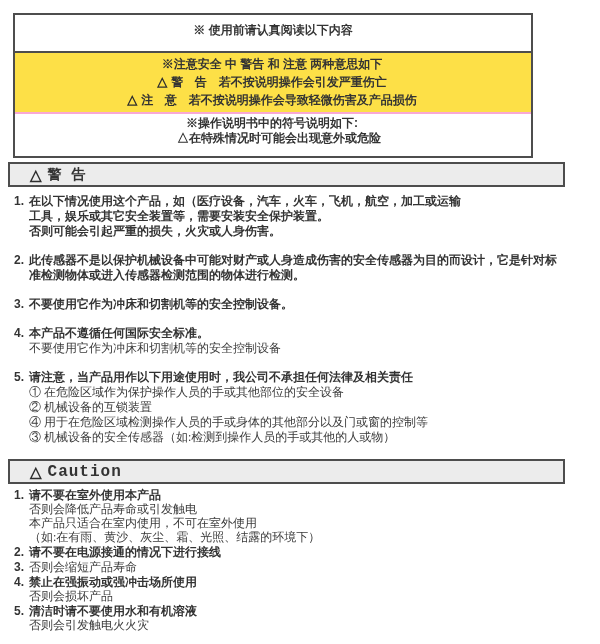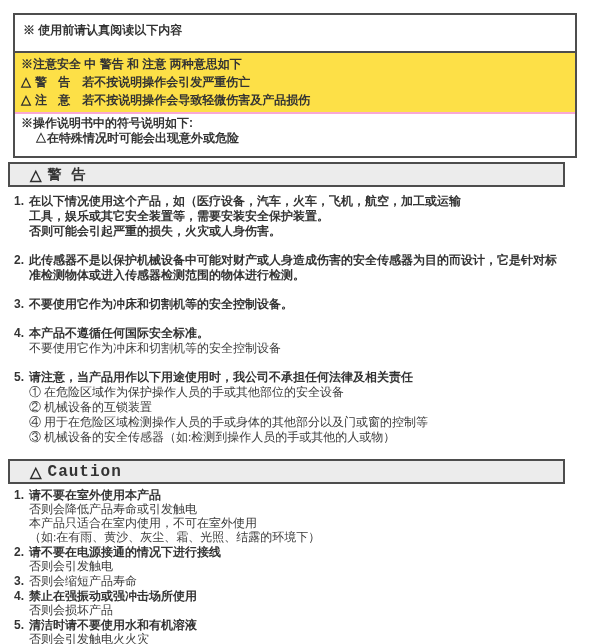--- a/index.html
+++ b/index.html
@@ -8,22 +8,23 @@
     position: relative;
     width: 600px; height: 644px;
     background: #ffffff;
     color: #333333;
     font-family: "Liberation Sans", sans-serif;
     overflow: hidden;
   }
   
   .stack {
     margin: 13px 0 0 13px;
-    width: 564px;
+    width: 520px;
     border: 2px solid #4d4d4d;
+    text-align: center;
   }
   .box-read {
     padding: 7px 8px 12px 8px;
     font-size: 12px; font-weight: bold;
   }
   .box-meaning {
     border-top: 2px solid #4d4d4d;
     background: #fde047;
     padding: 3px 8px 3px 6px;
     font-size: 12px; font-weight: bold;
@@ -142,21 +143,20 @@
       <div class="item">
         <span class="num">1.</span>
         <div class="ln bold">请不要在室外使用本产品</div>
         <div class="ln serif">否则会降低产品寿命或引发触电</div>
         <div class="ln serif">本产品只适合在室内使用，不可在室外使用</div>
         <div class="ln serif">（如:在有雨、黄沙、灰尘、霜、光照、结露的环境下）</div>
       </div>
       <div class="item">
         <span class="num">2.</span>
         <div class="ln bold">请不要在电源接通的情况下进行接线</div>
-        <div class="ln serif">否则会引发触电</div>
       </div>
       <div class="item">
         <span class="num">3.</span>
         <div class="ln serif">否则会缩短产品寿命</div>
       </div>
       <div class="item">
         <span class="num">4.</span>
         <div class="ln bold">禁止在强振动或强冲击场所使用</div>
         <div class="ln serif">否则会损坏产品</div>
       </div>

